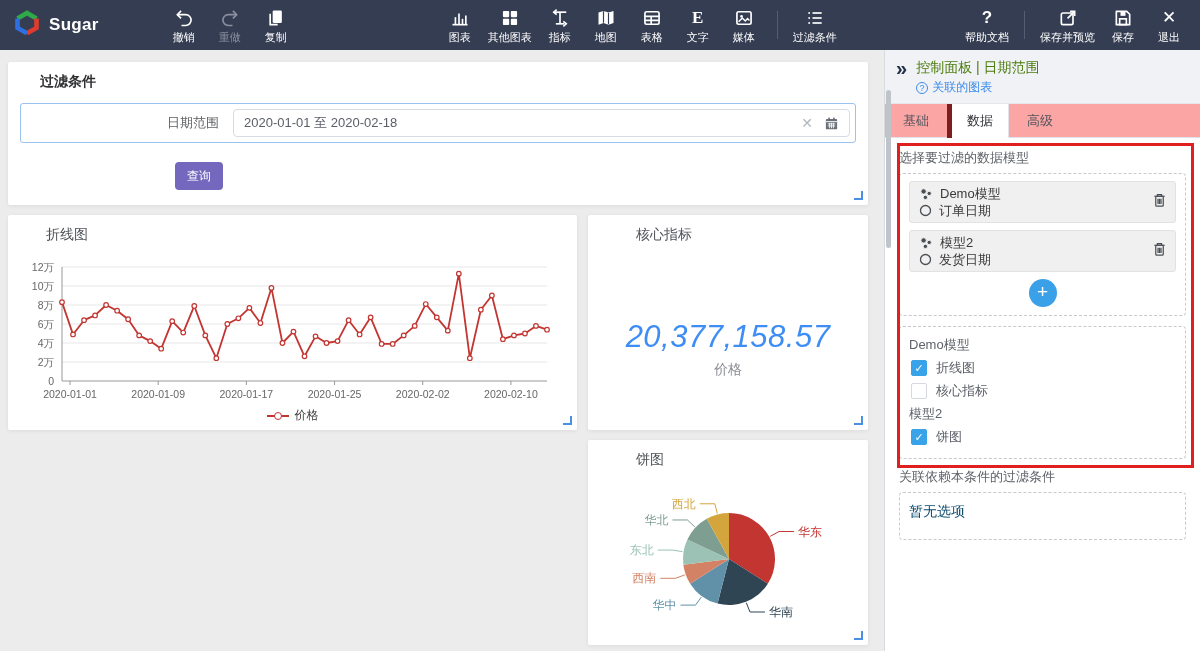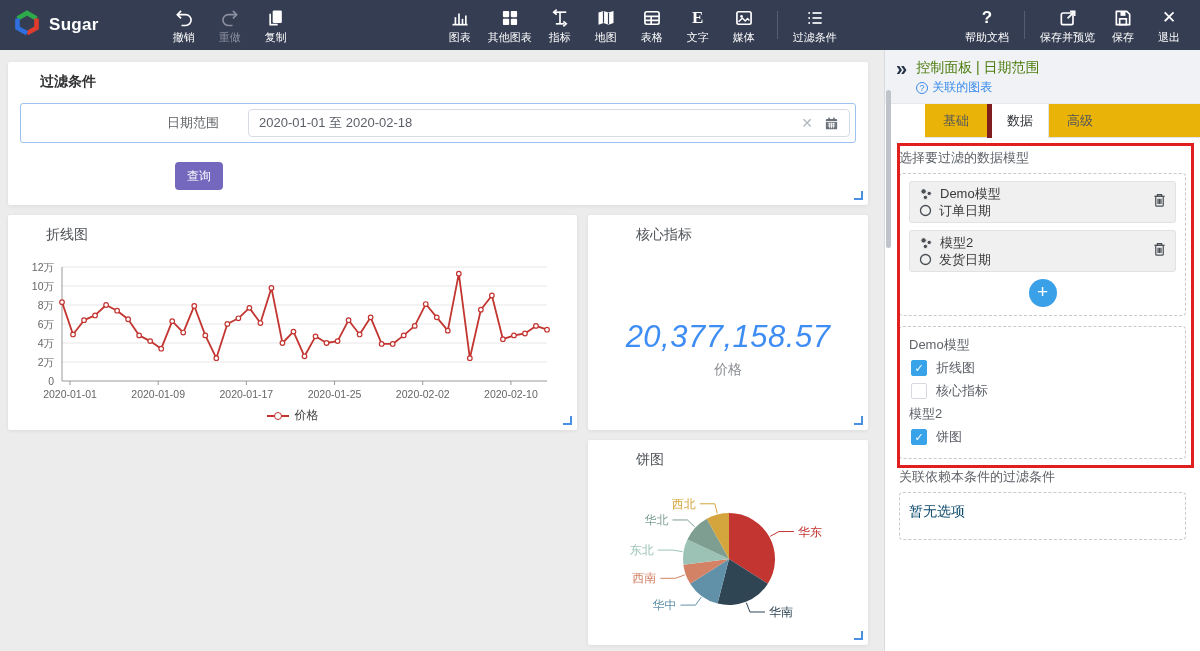--- a/index.html
+++ b/index.html
@@ -31,21 +31,21 @@
   .line-card   { left:8px; top:165px; width:569px; height:215px; }
   .metric-card { left:588px; top:165px; width:280px; height:215px; }
   .pie-card    { left:588px; top:390px; width:280px; height:205px; }
   .card-title  { position:absolute; top:11px; font-size:14px; color:#4f5358; }
   .filter-card .card-title { left:32px; color:#303133; font-weight:600; }
   .line-card .card-title   { left:38px; }
   .metric-card .card-title { left:48px; }
   .pie-card .card-title    { left:48px; }
 
   .filter-row { position:absolute; left:12px; right:12px; top:41px; height:40px; background:#fff;
-                border:1px solid #9cc2ef; border-radius:3px; display:flex; align-items:center;gap:15px; }
+                border:1px solid #9cc2ef; border-radius:3px; display:flex; align-items:center; }
   .filter-label { width:212px; flex:none; text-align:right; padding-right:14px; font-size:13px; color:#606266; }
   .date-input { flex:1; height:28px; margin-right:5px; border:1px solid #d7dbe2; border-radius:4px;
                 background:#fff; display:flex; align-items:center; padding:0 10px; font-size:13px; color:#5a5e66; }
   .date-value { flex:1; }
   .clear-icon { color:#b2b7bf; font-size:14px; margin-right:11px; cursor:pointer; }
   .calendar-icon svg { display:block; }
   .query-btn { position:absolute; left:167px; top:100px; height:28px; line-height:28px; padding:0 12px;
                background:#7368bd; color:#fff; font-size:12px; border-radius:4px; cursor:pointer; }
   .resize-corner { position:absolute; right:5px; bottom:5px; width:9px; height:9px;
                    border-right:2px solid #4a90e2; border-bottom:2px solid #4a90e2; cursor:nwse-resize; }
@@ -68,21 +68,21 @@
            border-left:1px solid #d8dbe0; }
   .panel-scrollthumb { position:absolute; left:1px; top:40px; width:5px; height:158px;
                        background:#bfc3ca; border-radius:3px; z-index:12; cursor:pointer; }
   .panel-header { background:#f0f2f6; padding:7px 14px 7px 11px; display:flex; gap:9px;
                   border-bottom:1px solid #e4e7ec; }
   .collapse-icon { font-size:20px; font-weight:bold; color:#243147; line-height:22px; cursor:pointer; }
   .panel-title { font-size:14px; color:#4d7c0f; line-height:20px; }
   .doc-link { display:flex; align-items:center; gap:4px; font-size:12px; color:#3b8beb; margin-top:2px; cursor:pointer; }
   .qmark { width:12px; height:12px; flex:none; border:1px solid #3b8beb; border-radius:50%;
            font-size:9px; line-height:11px; text-align:center; }
-  .tabs { display:flex; background:#eab308; border-bottom:1px solid #e0e3e9; height:34px;margin-left:40px; }
+  .tabs { display:flex; background:#fca5a5; border-bottom:1px solid #e0e3e9; height:34px; }
   .tab { width:62px; text-align:center; line-height:33px; font-size:13px; color:#51555c; cursor:pointer; }
   .tab.active { background:#fff; border-left:5px solid #7f1d1d; border-right:1px solid #e0e3e9;
                 color:#2d2f33; margin-bottom:-1px; }
   .panel-content { position:relative; padding:12px 14px 10px; }
   .section-label { font-size:13px; color:#5f6368; margin:0 0 7px; line-height:16px; }
   .dashed-box { border:1px dashed #c6c9ce; border-radius:4px; padding:7px 9px; margin-bottom:10px; }
   .model-card { position:relative; background:#f0f0f0; border:1px solid #e2e2e2; border-radius:3px;
                 padding:3px 30px 3px 9px; margin-bottom:7px; cursor:pointer; }
   .model-line { display:flex; align-items:center; gap:7px; font-size:13px; color:#3a3a3a; line-height:17px; }
   .model-line svg { flex:none; display:block; }

